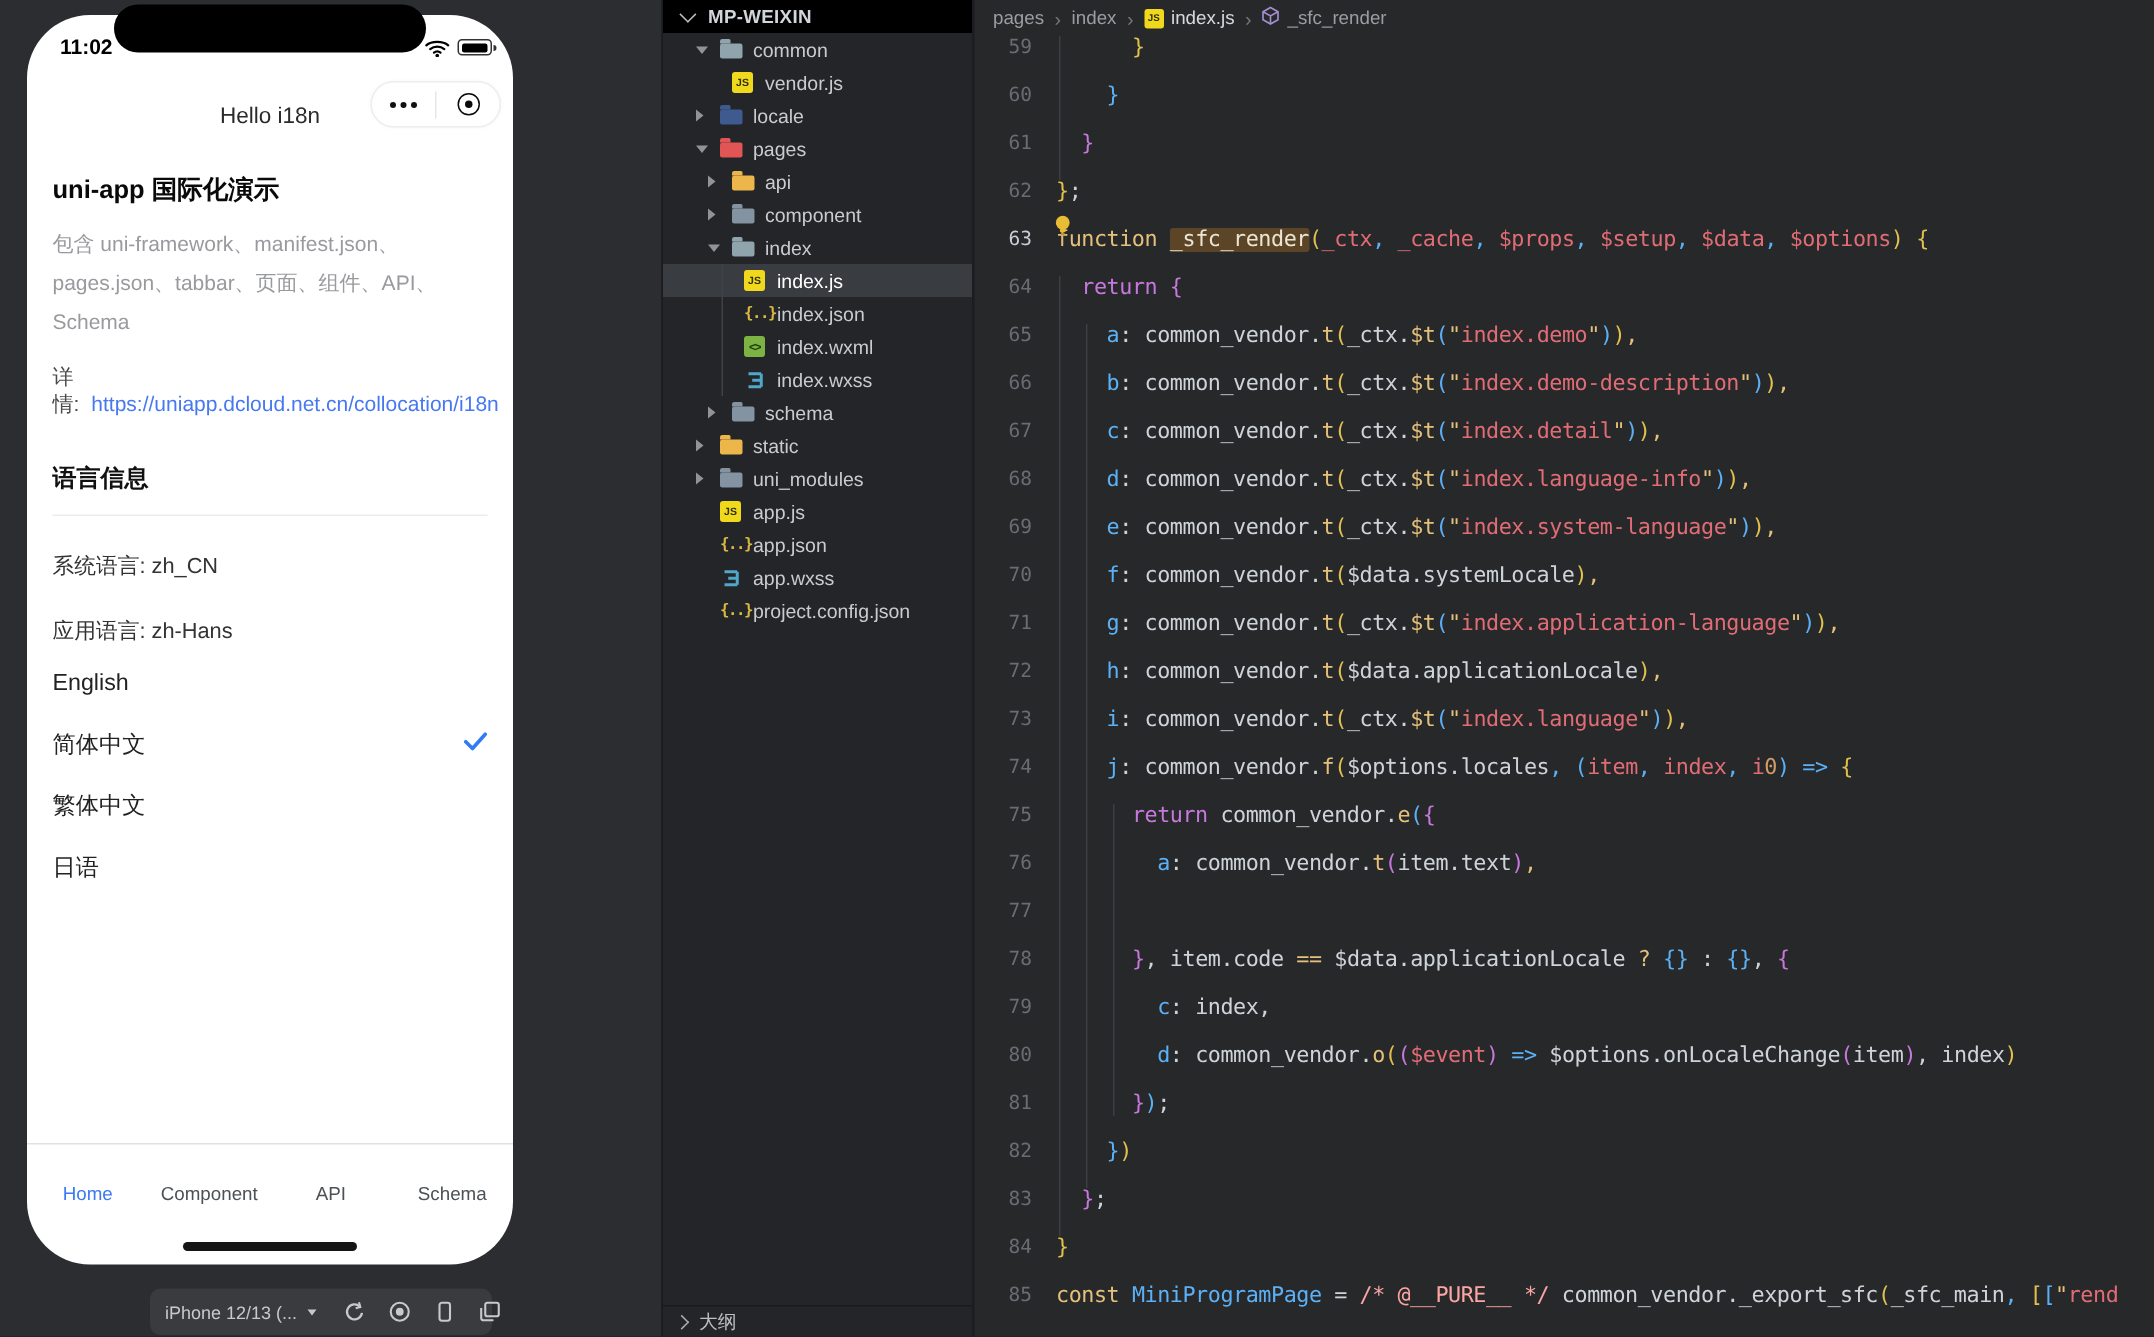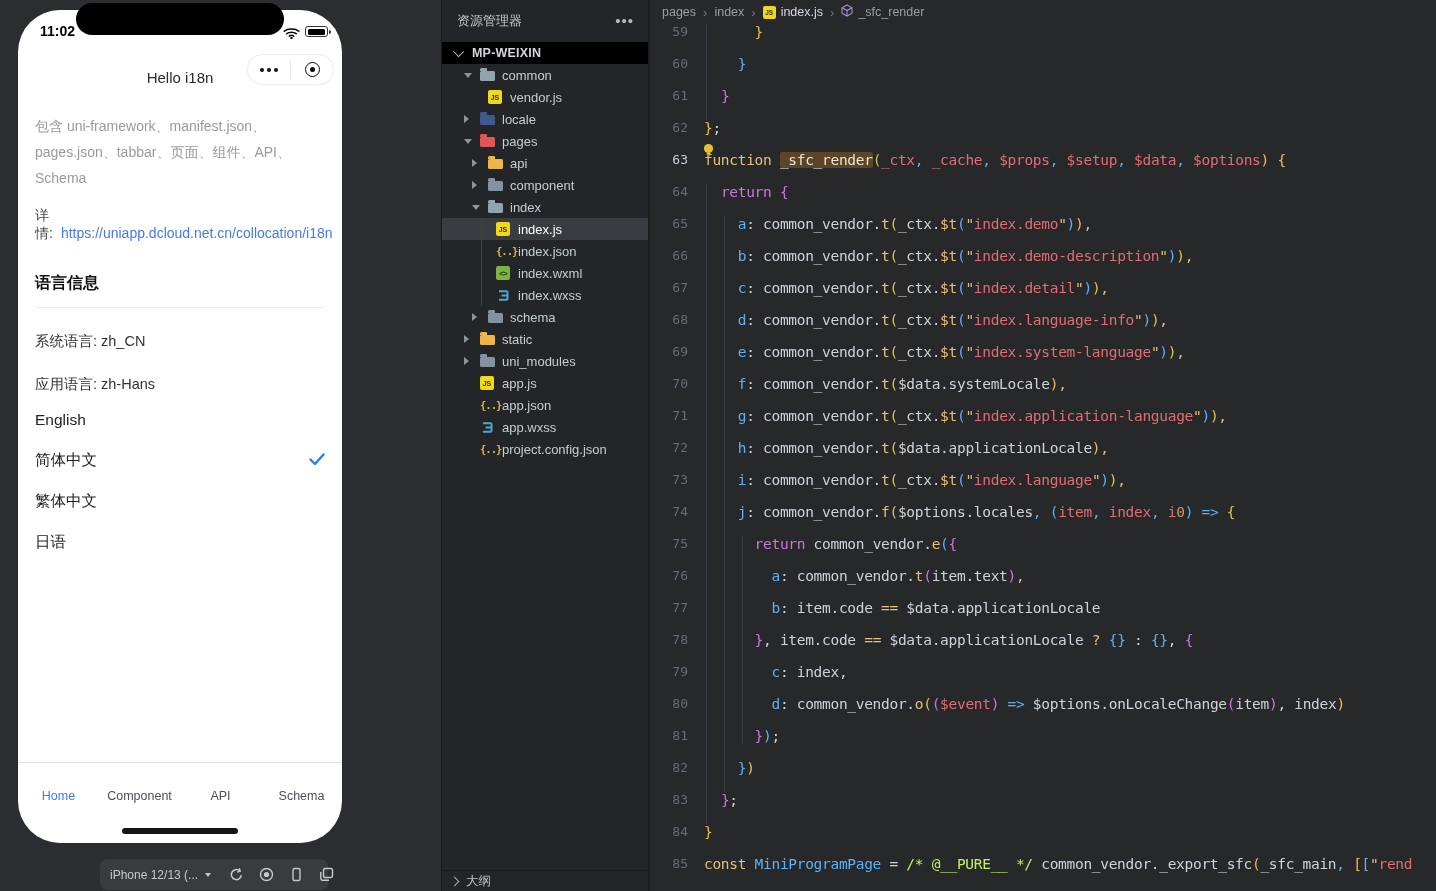--- a/index.html
+++ b/index.html
@@ -112,21 +112,21 @@
   .cline.active .lnum { color:#c9ced6; }
   .ctext { font-family:"DejaVu Sans Mono", monospace; font-size:14.5px; white-space:pre; margin-left:16px;
     letter-spacing:-0.3px; }
   .tok-w { color:#ced3da; }
   .tok-y { color:#e5c07b; }
   .tok-gb { color:#e0c04f; }
   .tok-m { color:#c678dd; }
   .tok-b { color:#5cb1f6; }
   .tok-s { color:#e06c75; }
   .tok-o { color:#d19a66; }
-  .tok-g { color:#bef264; }
+  .tok-g { color:#fca5a5; }
   .tok-hl { color:#ece4d4; background:#5c4426; border-radius:2px; }
   .iguide { position:absolute; width:1px; background:#3b3e42; }
   .lightbulb { position:absolute; left:52px; top:119px; }
 </style>
 </head>
 <body>
 
 <div class="app">
 
   <div class="sim-panel">
@@ -150,20 +150,21 @@
             <i></i>
             <i></i>
           </span>
         <span class="cap-div"></span>
         <span class="target">
             <i></i>
           </span>
       </div>
 
       <div class="page-content">
+        <div class="page-title">uni-app 国际化演示</div>
         <div class="page-desc">包含 uni-framework、manifest.json、pages.json、tabbar、页面、组件、API、Schema</div>
         <div class="detail-row">
           <span>详情:</span><span class="detail-link">https://uniapp.dcloud.net.cn/collocation/i18n</span>
         </div>
         <div class="section-h sec1">语言信息</div>
         <div id="info-list">
             <div class="info-line">系统语言: zh_CN</div>
             <div class="info-line">应用语言: zh-Hans</div>
           </div>
         <div class="lang-list" id="lang-list">
@@ -220,24 +221,20 @@
             <svg width="15" height="15" viewBox="0 0 15 15">
               <rect x="4.5" y="1.5" width="9" height="9" rx="1.4" stroke="#c6c9cd" stroke-width="1.4" fill="none"></rect>
               <path d="M1.8 5 V11.6 A1.6 1.6 0 0 0 3.4 13.2 H10" stroke="#c6c9cd" stroke-width="1.4" fill="none"></path>
             </svg>
           </span>
         </span>
     </div>
   </div>
 
   <div class="explorer">
-    <div class="exp-header">
-      <span class="exp-title">资源管理器</span>
-      <span class="exp-ellipsis">•••</span>
-    </div>
     <div class="root-row">
       <span class="root-chev"></span>
       <span>MP-WEIXIN</span>
     </div>
     <div class="tree" id="file-tree">
       <div class="tree-guide" style="left:39px; top:154px; height:88px;"></div>
     <div class="trow" style="padding-left: 22px;">
           <span class="chev">
             <i class="tri open"></i>
           </span>
@@ -494,21 +491,20 @@
         <div class="cline">
           <span class="lnum">75</span>
           <span class="ctext"><span class="tok-w">      </span><span class="tok-m">return</span><span class="tok-w"> common_vendor.</span><span class="tok-y">e</span><span class="tok-b">(</span><span class="tok-m">{</span></span>
         </div>
         <div class="cline">
           <span class="lnum">76</span>
           <span class="ctext"><span class="tok-w">        </span><span class="tok-b">a</span><span class="tok-w">: common_vendor.</span><span class="tok-y">t</span><span class="tok-m">(</span><span class="tok-w">item.text</span><span class="tok-m">)</span><span class="tok-y">,</span></span>
         </div>
         <div class="cline">
           <span class="lnum">77</span>
-          <span class="ctext"><span class="tok-w">        </span><span class="tok-b">b</span><span class="tok-w">: item.code </span><span class="tok-y">==</span><span class="tok-w"> $data.applicationLocale</span></span>
         </div>
         <div class="cline">
           <span class="lnum">78</span>
           <span class="ctext"><span class="tok-w">      </span><span class="tok-m">}</span><span class="tok-w">, item.code </span><span class="tok-y">==</span><span class="tok-w"> $data.applicationLocale </span><span class="tok-y">?</span><span class="tok-w"> </span><span class="tok-b">{}</span><span class="tok-w"> : </span><span class="tok-b">{}</span><span class="tok-w">, </span><span class="tok-m">{</span></span>
         </div>
         <div class="cline">
           <span class="lnum">79</span>
           <span class="ctext"><span class="tok-w">        </span><span class="tok-b">c</span><span class="tok-w">: index,</span></span>
         </div>
         <div class="cline">

